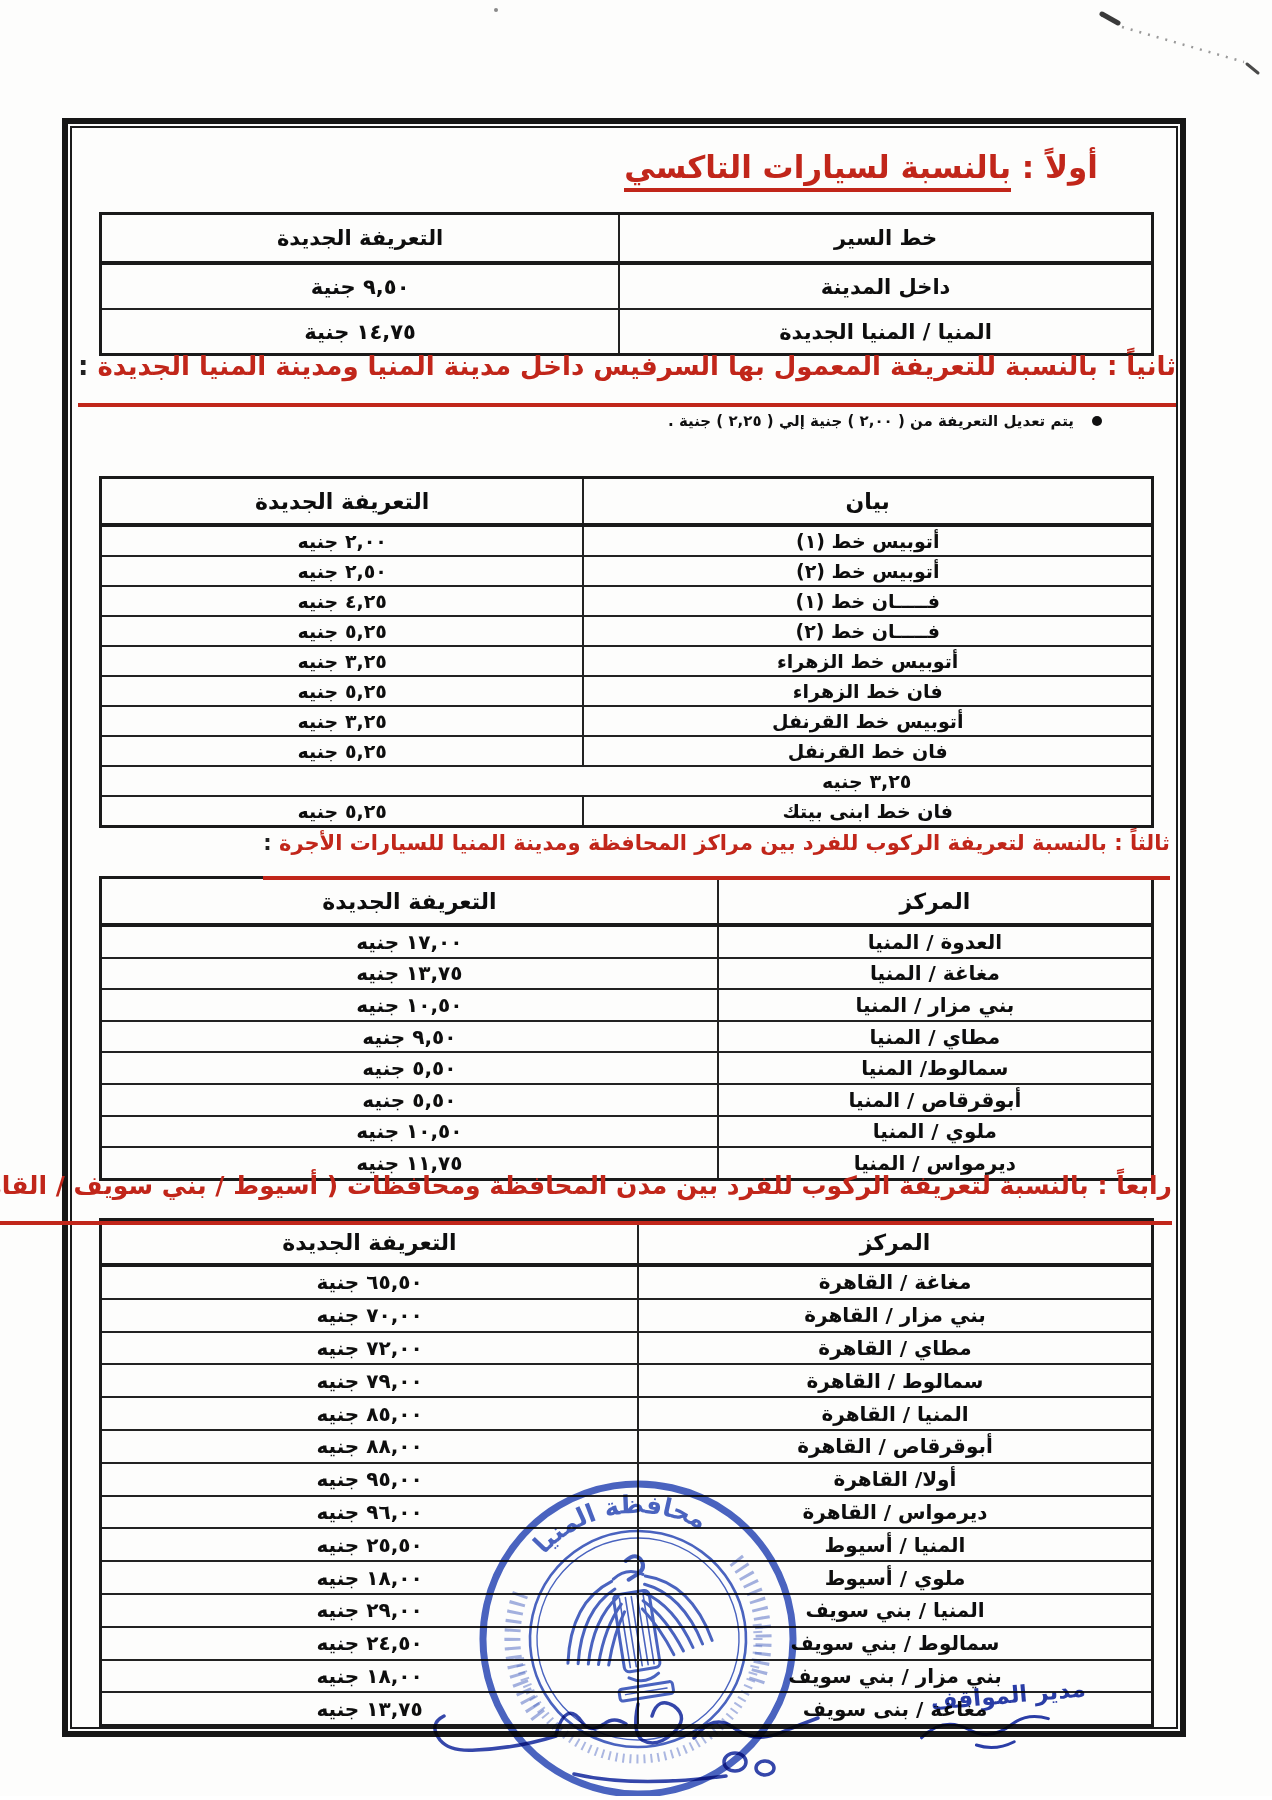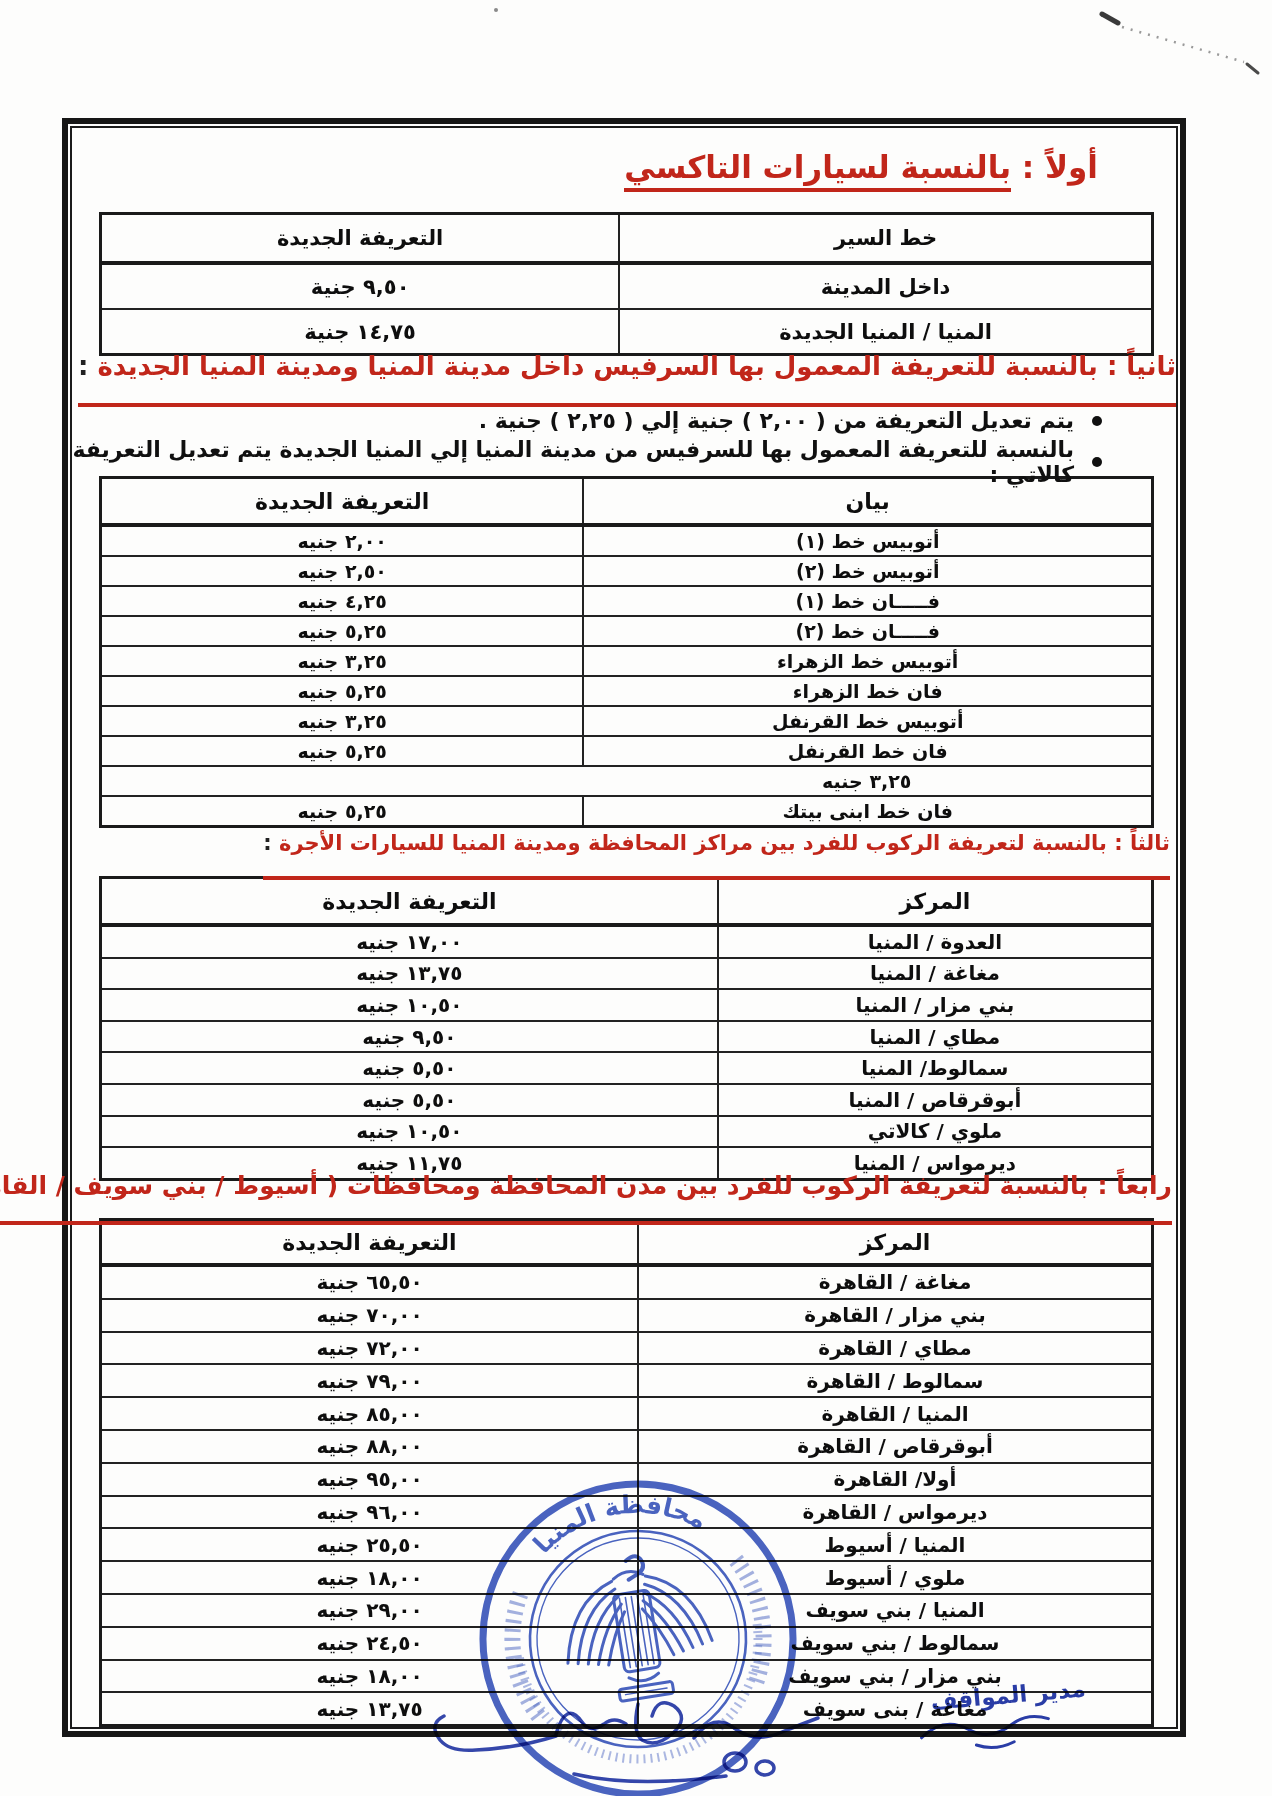--- a/index.html
+++ b/index.html
@@ -14,21 +14,21 @@
              line-height:1.25;z-index:2;}
   .sec-title .suffix{color:#222222;}
   .u-full{border-bottom:4px solid #c1261a;padding-bottom:20px;}
   .u-main{border-bottom:4px solid #c1261a;padding-bottom:3px;}
   #title1{top:24px;right:82px;font-size:31px;}
   #title2{top:226px;right:4px;font-size:26px;}
   #title3{top:706px;right:10px;font-size:21px;}
   #title4{top:1046px;right:8px;font-size:25px;}
   
   .bullets{position:absolute;top:276px;right:78px;z-index:2;}
-  .bullet-line{display:flex;align-items:center;height:41px;font-size:22px;font-weight:bold;color:#101010;}
+  .bullet-line{display:flex;align-items:center;height:41px;font-size:15px;font-weight:bold;color:#101010;}
   .dot{width:10px;height:10px;border-radius:50%;background:#101010;flex:0 0 auto;margin-left:18px;}
   
   .dtable{position:absolute;left:31px;width:1049px;border:3px solid #1a1a1a;background:transparent;z-index:1;}
   .thead,.trow{display:grid;grid-template-columns:var(--cols);}
   .thead{height:var(--hh);border-bottom:4px solid #1a1a1a;}
   .trow{height:var(--rh);border-bottom:2px solid #222222;}
   .trow:last-child{border-bottom:none;}
   .cell{display:flex;align-items:center;justify-content:center;font-weight:bold;
         color:#0e0e0e;overflow:hidden;}
   .cell.name{border-left:2px solid #222222;}
@@ -99,24 +99,20 @@
       <span class="suffix">:</span>
     </div>
 
     <div class="bullets">
 
         <div class="bullet-line">
           <span class="dot"></span>
           <span>يتم تعديل التعريفة من ( ٢,٠٠ ) جنية إلي ( ٢,٢٥ ) جنية .</span>
         </div>
 
-        <div class="bullet-line">
-          <span class="dot"></span>
-          <span>بالنسبة للتعريفة المعمول بها للسرفيس من مدينة المنيا إلي المنيا الجديدة يتم تعديل التعريفة كالاتي :</span>
-        </div>
       </div>
 
     <div class="dtable" id="table2">
       <div class="thead">
         <div class="cell name">بيان</div>
         <div class="cell val">التعريفة الجديدة</div>
       </div>
       <div>
 
           <div class="trow">
@@ -207,21 +203,21 @@
             <div class="cell name">سمالوط/ المنيا</div>
             <div class="cell val">٥,٥٠ جنيه</div>
           </div>
 
           <div class="trow">
             <div class="cell name">أبوقرقاص / المنيا</div>
             <div class="cell val">٥,٥٠ جنيه</div>
           </div>
 
           <div class="trow">
-            <div class="cell name">ملوي / كالاتي</div>
+            <div class="cell name">ملوي / المنيا</div>
             <div class="cell val">١٠,٥٠ جنيه</div>
           </div>
 
           <div class="trow">
             <div class="cell name">ديرمواس / المنيا</div>
             <div class="cell val">١١,٧٥ جنيه</div>
           </div>
         </div>
     </div>
 

